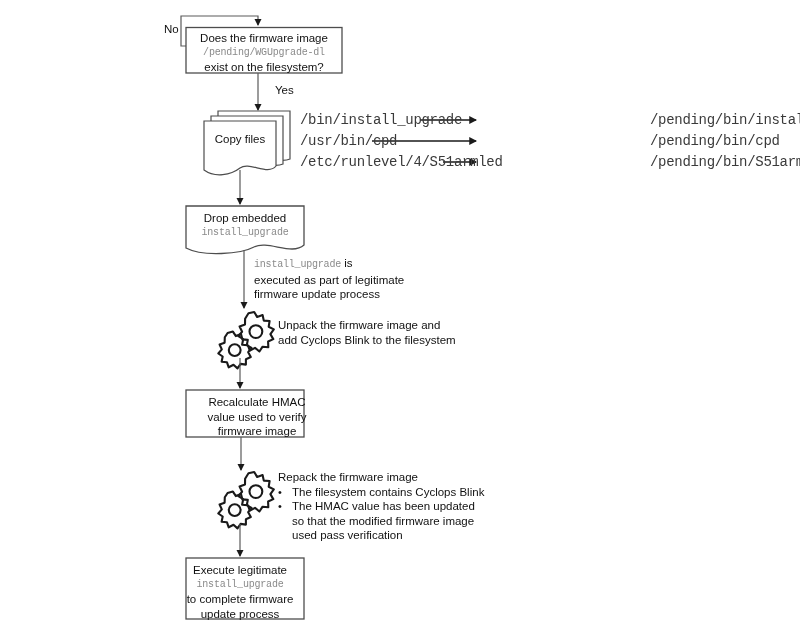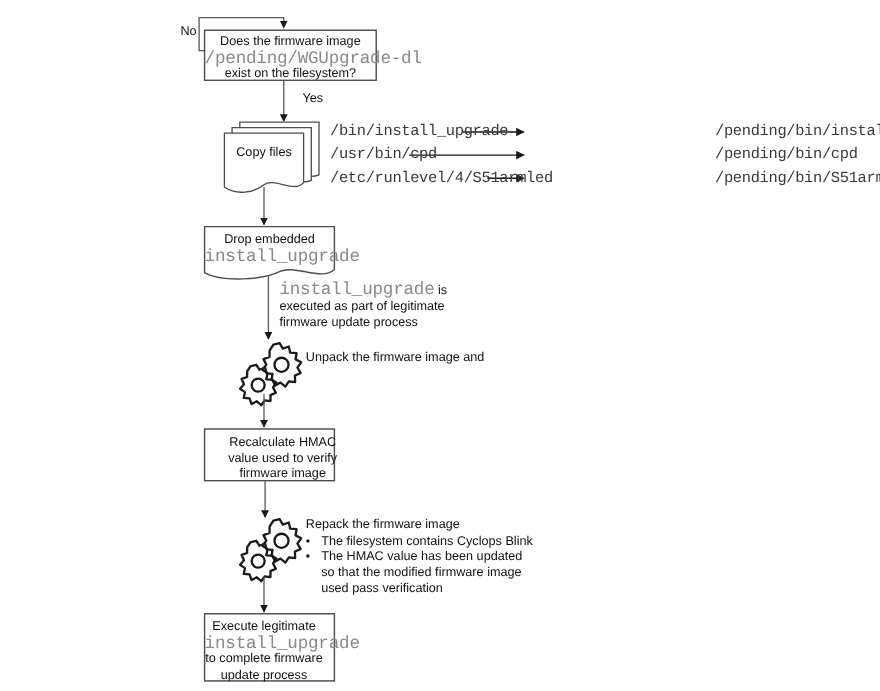--- a/index.html
+++ b/index.html
@@ -35,21 +35,21 @@
     position: absolute;
     text-align: left;
     font-family: "Liberation Sans", sans-serif;
     font-size: 11.5px;
     line-height: 14.5px;
     color: #111111;
     white-space: nowrap;
   }
   .mono {
     font-family: "Liberation Mono", "DejaVu Sans Mono", monospace;
-    font-size: 16px;
+    font-size: 10px;
     letter-spacing: -0.2px;
     color: #8a8a8a;
     text-align: center;
   }
   .mono-dark {
     font-family: "Liberation Mono", "DejaVu Sans Mono", monospace;
     font-size: 14px;
     letter-spacing: -0.3px;
     color: #3a3a3a;
     white-space: nowrap;
@@ -224,20 +224,21 @@
 <div class="annot" style="left:254px; top:256px;">
   <div>
     <span class="mono">install_upgrade</span><span> is</span>
   </div>
   <div>executed as part of legitimate</div>
   <div>firmware update process</div>
 </div>
 
 <div class="annot" style="left:278px; top:318px;">
   <div>Unpack the firmware image and</div>
+  <div>add Cyclops Blink to the filesystem</div>
 </div>
 
 <div class="node-text" style="left:186px; top:395px; width:118px;padding-left:12px;">
   <div>Recalculate HMAC</div>
   <div>value used to verify</div>
   <div>firmware image</div>
 </div>
 
 <div class="bullet-list" style="left:278px; top:470px;">
   <div>Repack the firmware image</div>

